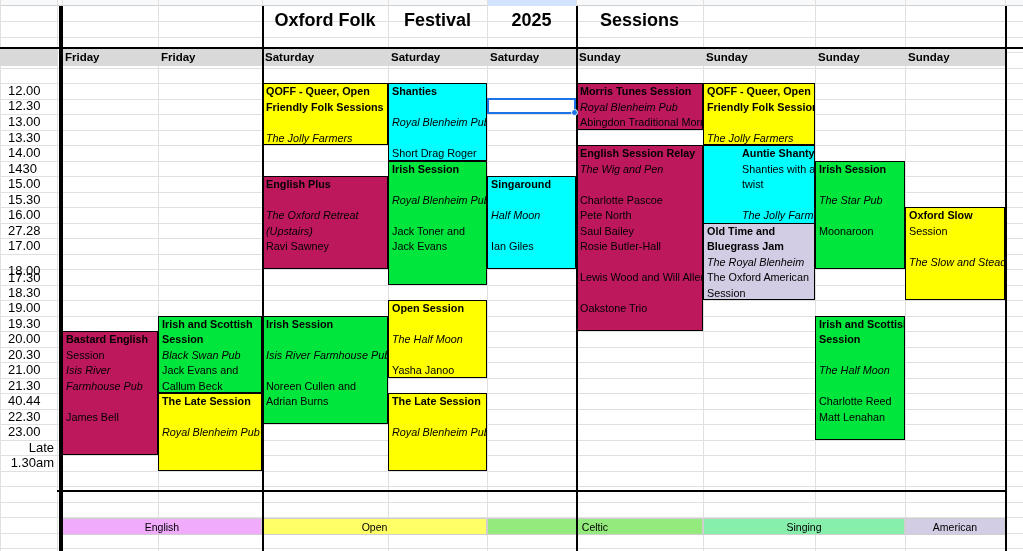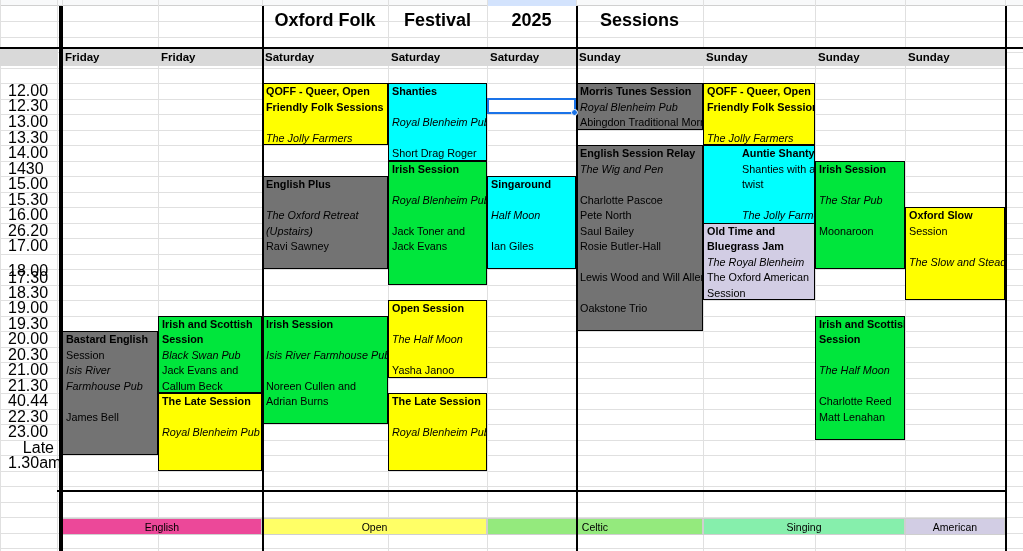--- a/index.html
+++ b/index.html
@@ -46,54 +46,54 @@
     padding-left: 3px; overflow: hidden; white-space: nowrap;
     z-index: 3;
   }
   .rowhdr-gray {
     position: absolute; background: #d9d9d9; z-index: 2;
   }
 
   
   .timelbl {
     position: absolute; left: 8px; width: 46px;
-    font-size: 16px; text-align: left; line-height: 15.5px;
+    font-size: 13px; text-align: left; line-height: 15.5px;
     white-space: nowrap; z-index: 4;
   }
   .timelbl.right { text-align: right; }
 
   
   .ev {
     position: absolute; z-index: 4;
     border: 1.6px solid #000000;
     padding: 0 0 0 3px;
     overflow: hidden;
   }
   .ev .ln {
     display: block; height: 15.5px; line-height: 15.4px;
     font-size: 10.8px; white-space: nowrap; overflow: hidden;
   }
   .ev .ln.b { font-weight: bold; }
   .ev .ln.i { font-style: italic; }
   .ev .ln.e { visibility: hidden; }
 
   
-  .c-english  { background: #737373; }
+  .c-english  { background: #be185d; }
   .c-open     { background: #ffff00; }
   .c-celtic   { background: #00e63c; }
   .c-singing  { background: #00ffff; }
   .c-american { background: #d2cde4; }
 
   
   .lg {
     position: absolute; height: 17px; line-height: 17px;
     text-align: center; font-size: 10.5px; z-index: 4;
     border: 1px solid #cfcfcf;
   }
-  .lg-english  { background: #ec4899; }
+  .lg-english  { background: #f0abfc; }
   .lg-open     { background: #ffff66; }
   .lg-celtic   { background: #94ea7d; }
   .lg-singing  { background: #86efac; }
   .lg-american { background: #d2cde4; }
 
   
   .selcell {
     position: absolute; z-index: 9;
     border: 2px solid #1a73e8; background: transparent;
   }
@@ -193,21 +193,21 @@
   <div id="times">
       <div class="timelbl" style="top: 83px;">12.00</div>
       <div class="timelbl" style="top: 98px;">12.30</div>
       <div class="timelbl" style="top: 114px;">13.00</div>
       <div class="timelbl" style="top: 129.5px;">13.30</div>
       <div class="timelbl" style="top: 145px;">14.00</div>
       <div class="timelbl" style="top: 160.5px;">1430</div>
       <div class="timelbl" style="top: 176px;">15.00</div>
       <div class="timelbl" style="top: 191.5px;">15.30</div>
       <div class="timelbl" style="top: 207px;">16.00</div>
-      <div class="timelbl" style="top: 222.5px;">26.20</div>
+      <div class="timelbl" style="top: 222.5px;">27.28</div>
       <div class="timelbl" style="top: 238px;">17.00</div>
       <div class="timelbl" style="top: 270px;">17.30</div>
       <div class="timelbl" style="top: 263px;">18.00</div>
       <div class="timelbl" style="top: 284.5px;">18.30</div>
       <div class="timelbl" style="top: 300px;">19.00</div>
       <div class="timelbl" style="top: 315.5px;">19.30</div>
       <div class="timelbl" style="top: 331px;">20.00</div>
       <div class="timelbl" style="top: 346.5px;">20.30</div>
       <div class="timelbl" style="top: 362px;">21.00</div>
       <div class="timelbl" style="top: 377.5px;">21.30</div>

